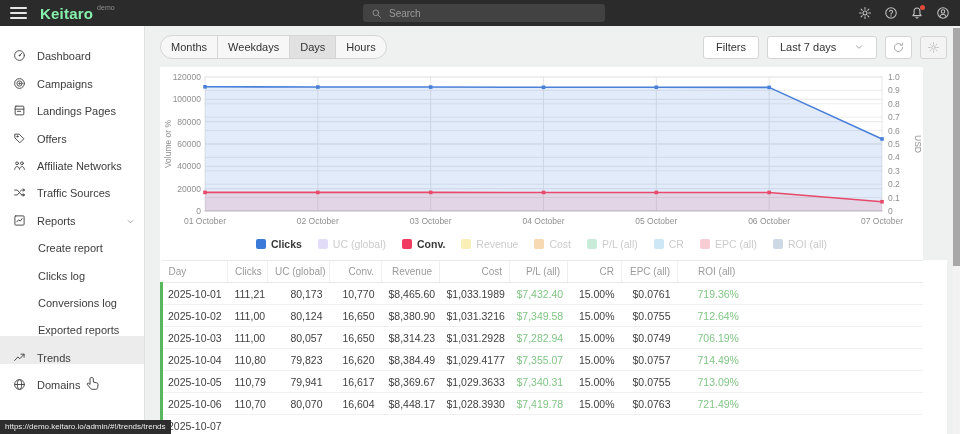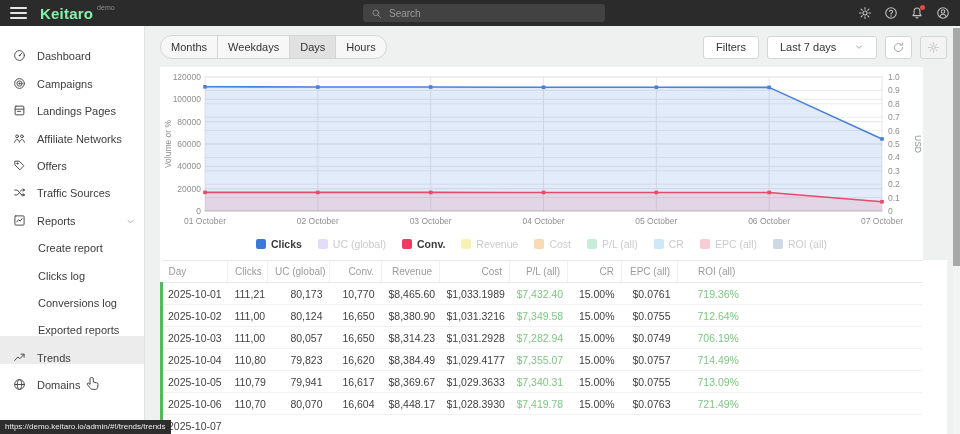--- a/index.html
+++ b/index.html
@@ -137,32 +137,32 @@
       </div>
       <div class="side-item">
         <span class="side-icon"><svg viewBox="0 0 24 24">
             <rect x="4" y="4" width="16" height="16" rx="1.5"></rect>
             <path d="M4 9.5h16M8 13.5h6"></path>
           </svg></span>
         <span class="side-label">Landings Pages</span>
       </div>
       <div class="side-item">
         <span class="side-icon"><svg viewBox="0 0 24 24">
+            <path d="M4 4h7.5l8.5 8.5-7.5 7.5L4 11.5z"></path>
+            <circle cx="8.2" cy="8.2" r="1.2" fill="currentColor"></circle>
+          </svg></span>
+        <span class="side-label">Offers</span>
+      </div>
+      <div class="side-item">
+        <span class="side-icon"><svg viewBox="0 0 24 24">
             <circle cx="7.5" cy="8" r="2.6"></circle>
             <circle cx="16.5" cy="8" r="2.6"></circle>
             <path d="M3 19c.6-3.4 2.3-5 4.5-5s3.9 1.6 4.5 5M12.8 17c.8-2 2-3 3.7-3 2.2 0 3.9 1.6 4.5 5"></path>
           </svg></span>
         <span class="side-label">Affiliate Networks</span>
-      </div>
-      <div class="side-item">
-        <span class="side-icon"><svg viewBox="0 0 24 24">
-            <path d="M4 4h7.5l8.5 8.5-7.5 7.5L4 11.5z"></path>
-            <circle cx="8.2" cy="8.2" r="1.2" fill="currentColor"></circle>
-          </svg></span>
-        <span class="side-label">Offers</span>
       </div>
       <div class="side-item">
         <span class="side-icon"><svg viewBox="0 0 24 24">
             <path d="M3 7.5h5l8 9h5M16 16.5l3 0M21 16.5l-2.5-2.3M21 16.5l-2.5 2.3M3 16.5h5l2.6-3M13.4 9.8L16 7.5h5M21 7.5l-2.5-2.3M21 7.5l-2.5 2.3"></path>
           </svg></span>
         <span class="side-label">Traffic Sources</span>
       </div>
       <div class="side-item">
         <span class="side-icon"><svg viewBox="0 0 24 24">
             <rect x="3.5" y="3.5" width="17" height="17" rx="1.5"></rect>

